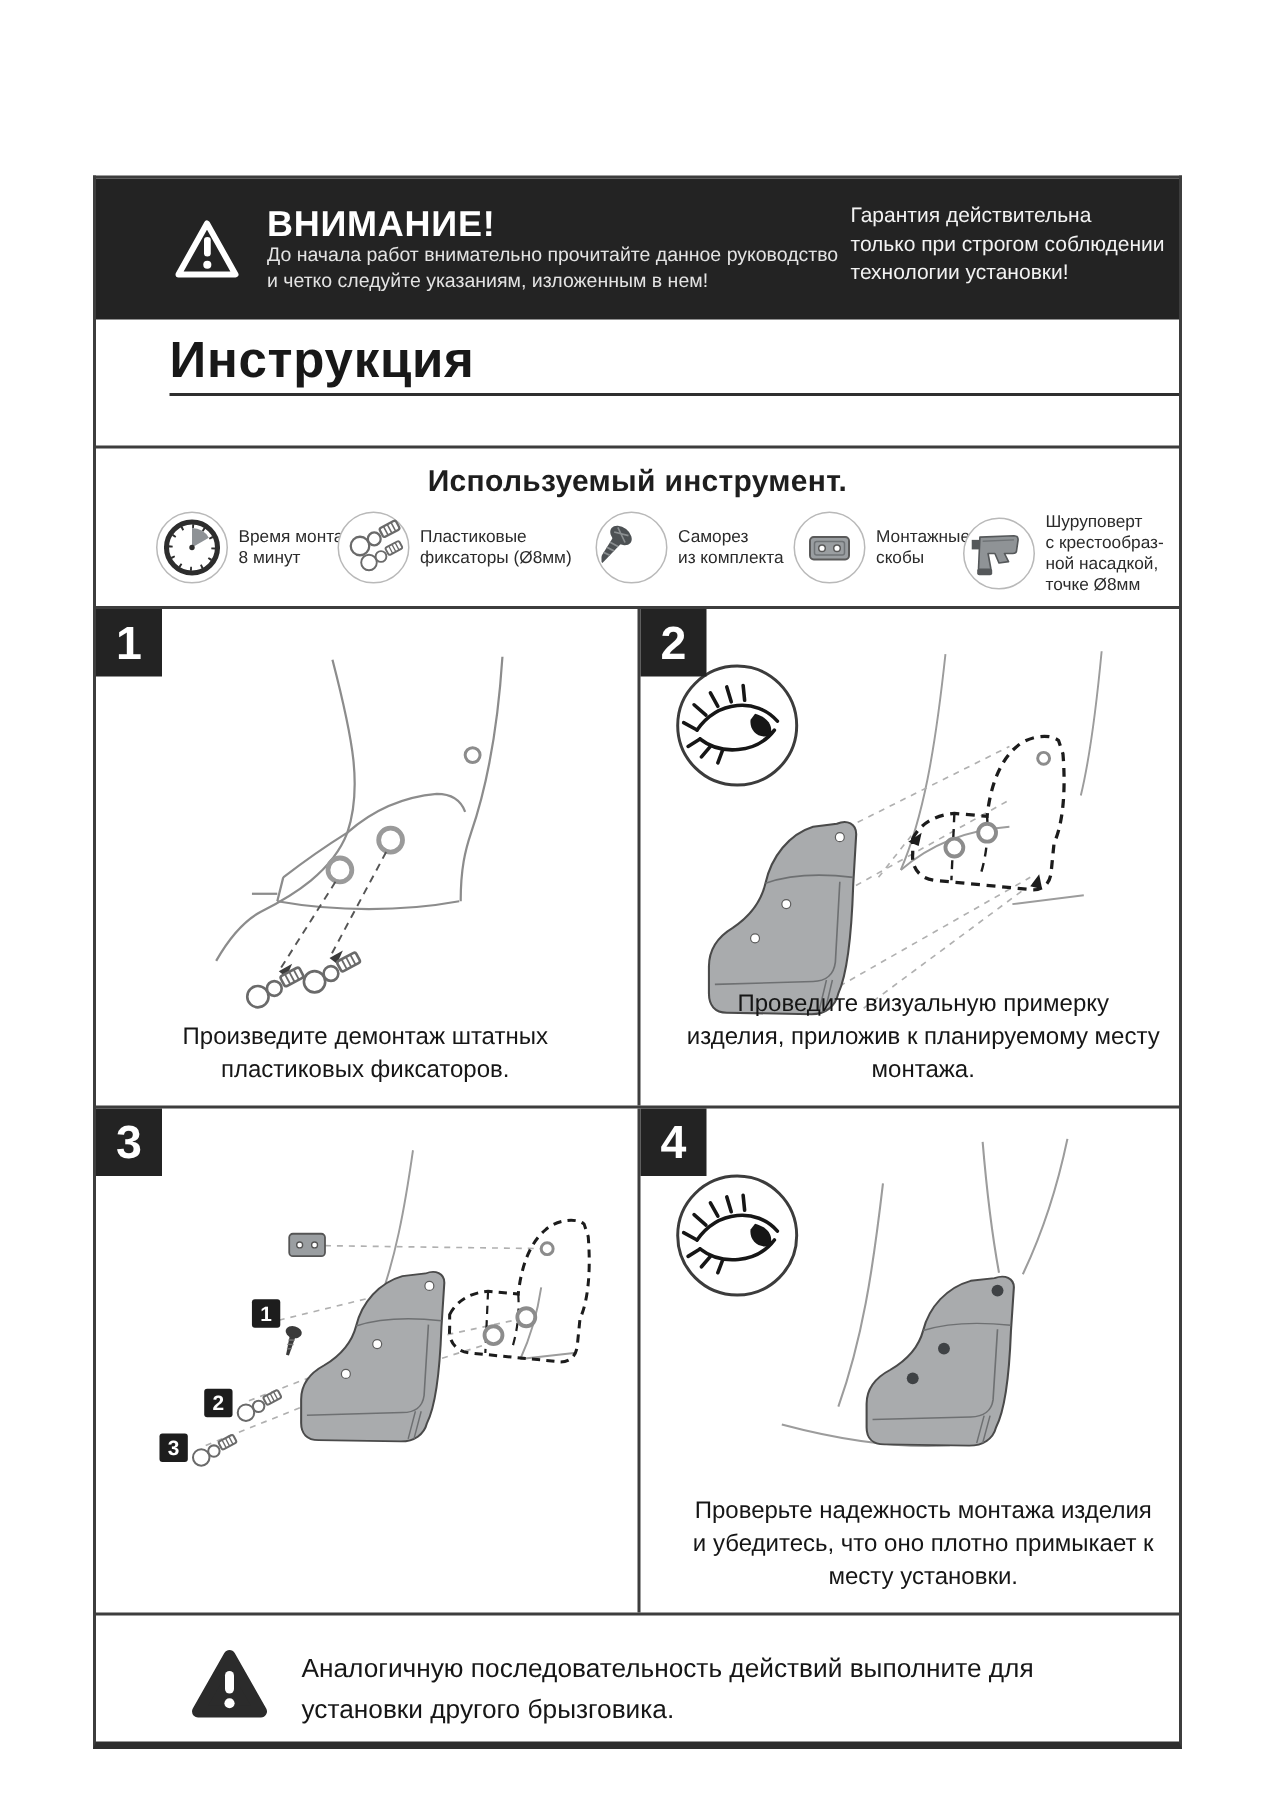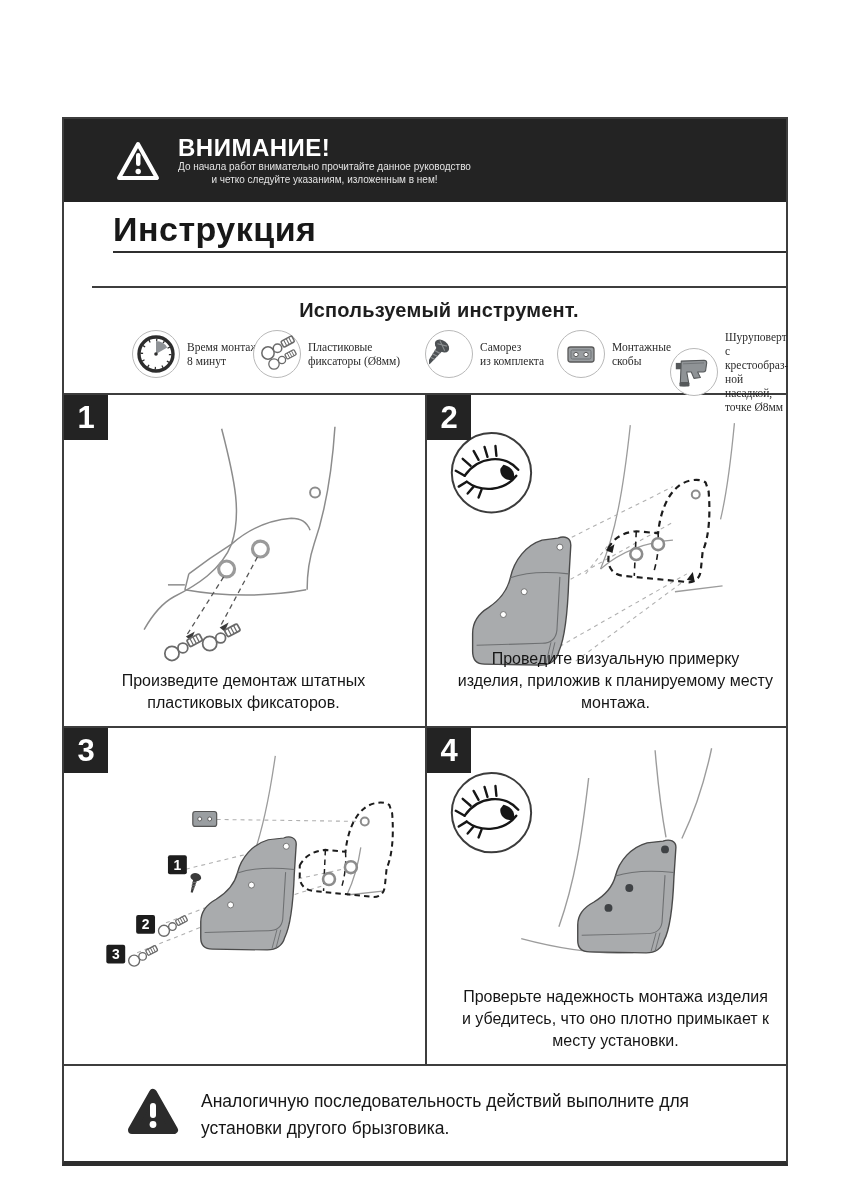--- a/index.html
+++ b/index.html
@@ -7,47 +7,47 @@
     width:848px;height:1200px;position:relative;background:#ffffff;
     font-family:"Liberation Sans", sans-serif;color:#1a1a1a;overflow:hidden;
   }
   .sheet{
     position:absolute;left:62px;top:117px;width:726px;height:1049px;
     box-sizing:border-box;border:2px solid #3d3d3d;border-bottom:5px solid #2e2e2e;
     background:#fff;display:flex;flex-direction:column;
   }
   
   .hdr{
-    height:83px;background:#232323;color:#fff;display:flex;align-items:center;
+    height:94px;background:#232323;color:#fff;display:flex;align-items:center;
     flex:none;position:relative;
   }
   .hdr .tri{margin-left:50px;flex:none;}
   .hdr-main{margin-left:16px;}
   .hdr-title{font-size:24px;font-weight:bold;letter-spacing:.5px;line-height:1.05;}
-  .hdr-sub{font-size:10px;color:#e3e3e3;line-height:1.3;margin-top:0;text-align:center;}
+  .hdr-sub{font-size:13px;color:#e3e3e3;line-height:1.3;margin-top:0;}
   .hdr-right{
     position:absolute;left:503px;top:15px;font-size:14px;line-height:1.35;color:#f2f2f2;
   }
   
   .titleSec{height:84px;flex:none;box-sizing:border-box;padding-left:49px;}
   .titleSec h1{
     margin:8px 0 0 0;font-size:34px;font-weight:bold;color:#181818;letter-spacing:.5px;
   }
   .title-rule{border-bottom:2px solid #2f2f2f;margin-top:2px;margin-right:0;}
   .titleSec .sub{font-size:16px;margin-top:5px;color:#222;}
   
-  .tools{height:107px;flex:none;box-sizing:border-box;border-top:2px solid #3d3d3d;position:relative;margin-left:28px;}
+  .tools{height:107px;flex:none;box-sizing:border-box;border-top:2px solid #3d3d3d;position:relative;}
   .tools-title{text-align:center;font-size:20px;font-weight:bold;color:#1e1e1e;margin-top:11px;letter-spacing:.2px;}
   .tool{position:absolute;top:42px;display:flex;align-items:center;gap:7px;}
   .tool .circ{
     width:46px;height:46px;border-radius:50%;border:1px solid #b9b9b9;flex:none;
     display:flex;align-items:center;justify-content:center;background:#fff;
   }
   .tool .lbl{font-size:11.5px;line-height:1.22;color:#2b2b2b;}
-  .tool .lbl span{display:block;font-family:Liberation Serif, serif;}
+  .tool .lbl span{display:block;}
   .t0{left:40px;} .t1{left:161px;} .t2{left:333px;justify-content:center;} .t3{left:465px;} .t4{left:578px;}
   
   .row{display:flex;flex:none;border-top:2px solid #3d3d3d;box-sizing:border-box;}
   .row1{height:333px;}
   .row2{height:338px;}
   .cell{width:50%;position:relative;box-sizing:border-box;}
   .cell + .cell{border-left:2px solid #3d3d3d;}
   .stepnum{
     position:absolute;left:0;top:0;width:44px;height:45px;background:#232323;color:#fff;
     font-size:31px;font-weight:bold;display:flex;align-items:center;justify-content:center;z-index:2;
@@ -117,20 +117,25 @@
       <rect x="22" y="14" width="4.5" height="13" rx="2.2" fill="#fff"></rect>
       <circle cx="24.2" cy="32.5" r="2.7" fill="#fff"></circle>
     </svg>
     <div class="hdr-main">
       <div class="hdr-title">ВНИМАНИЕ!</div>
       <div class="hdr-sub">
         <span style="display:block">До начала работ внимательно прочитайте данное руководство</span>
         <span style="display:block">и четко следуйте указаниям, изложенным в нем!</span>
       </div>
     </div>
+    <div class="hdr-right">
+      <span style="display:block">Гарантия действительна</span>
+      <span style="display:block">только при строгом соблюдении</span>
+      <span style="display:block">технологии установки!</span>
+    </div>
   </div>
 
   <div class="titleSec">
     <h1>Инструкция</h1>
     <div class="title-rule"></div>
   </div>
 
   <div class="tools">
     <div class="tools-title">Используемый инструмент.</div>
 

